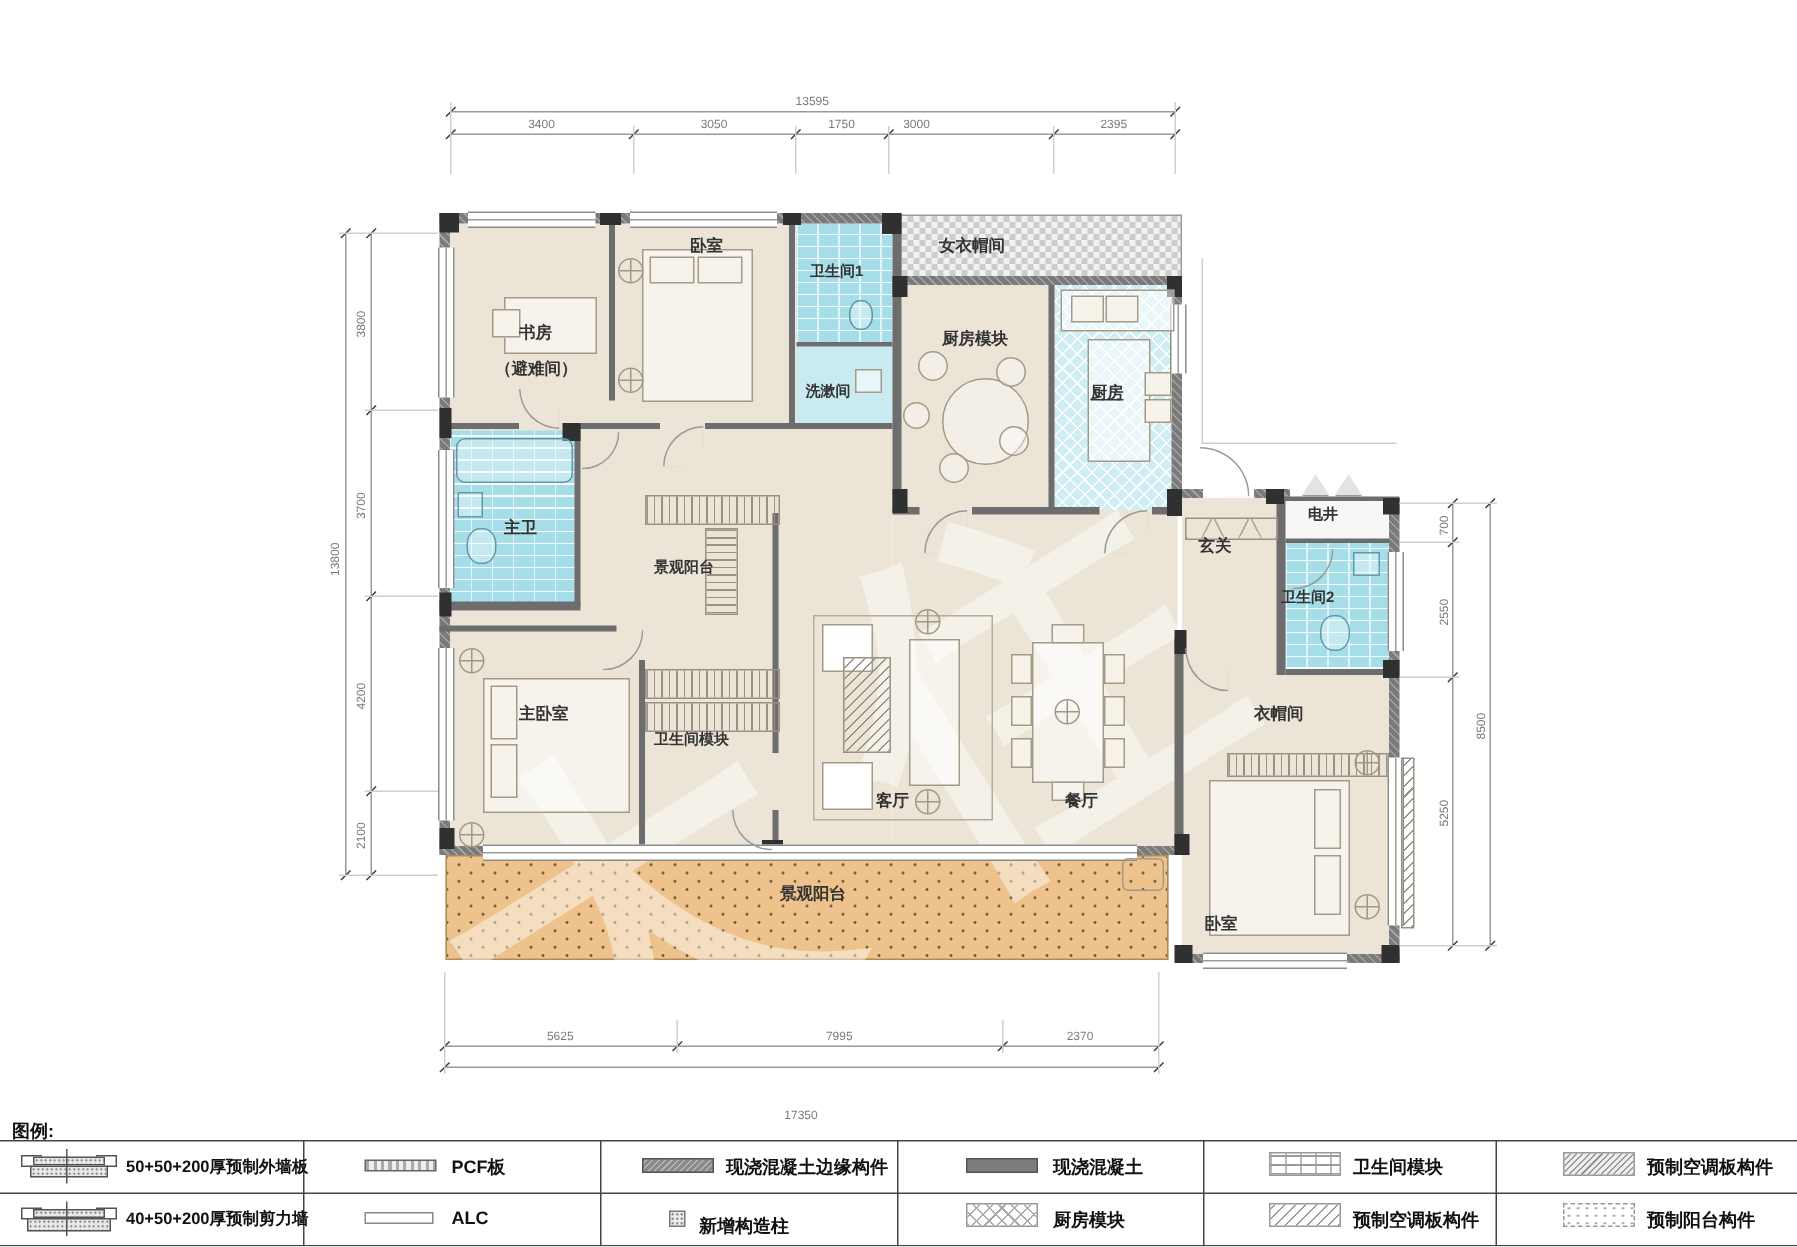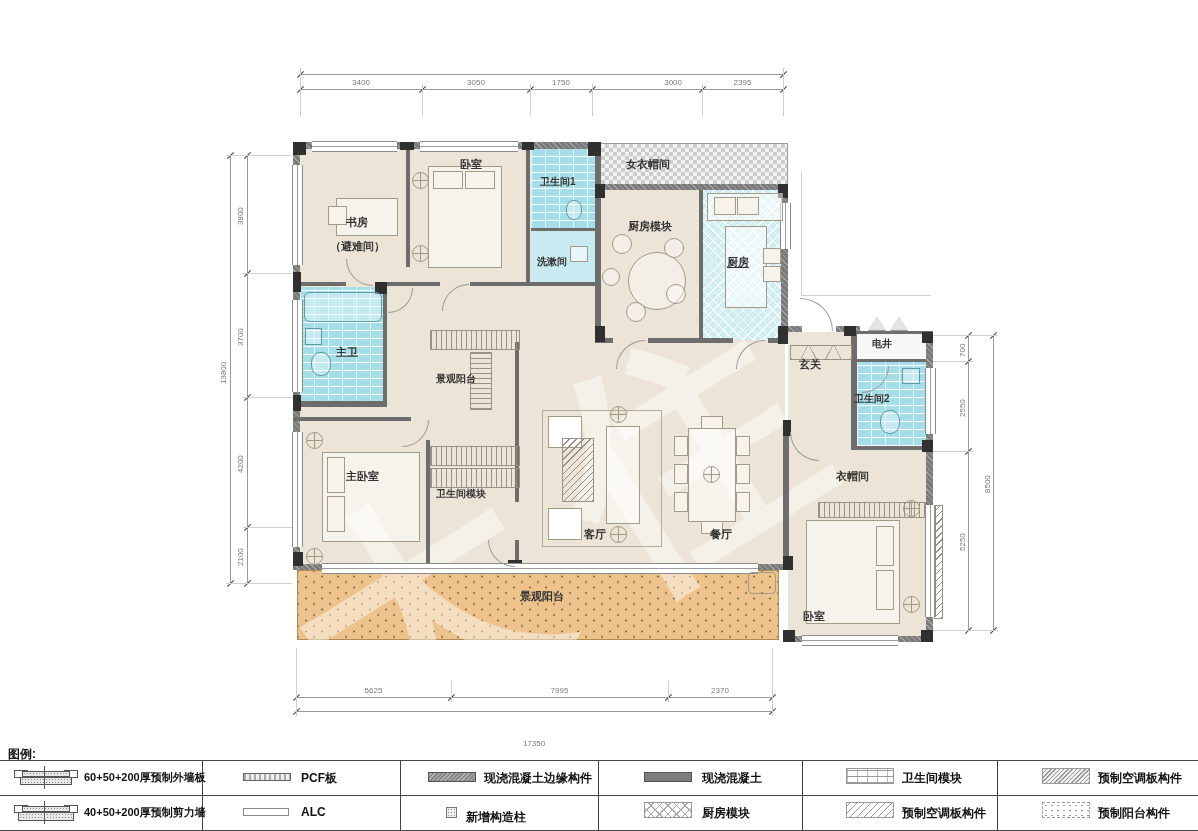--- a/index.html
+++ b/index.html
@@ -288,27 +288,28 @@
   <div class="lbl s" style="left:436px;top:488px;">卫生间模块</div>
   <div class="lbl" style="left:584px;top:528px;">客厅</div>
   <div class="lbl" style="left:710px;top:528px;">餐厅</div>
   <div class="lbl" style="left:799px;top:358px;">玄关</div>
   <div class="lbl s" style="left:872px;top:338px;">电井</div>
   <div class="lbl s" style="left:854px;top:393px;">卫生间2</div>
   <div class="lbl" style="left:836px;top:470px;">衣帽间</div>
   <div class="lbl" style="left:803px;top:610px;">卧室</div>
   <div class="lbl" style="left:520px;top:590px;">景观阳台</div>
 
+  <div class="dt" style="left:300px;width:483px;top:63px;">13595</div>
   <div class="dl" style="left:300px;top:74px;width:483px;height:1px;"></div>
   <div class="tk" style="left:296px;top:74px;"></div>
   <div class="tk" style="left:779px;top:74px;"></div>
   <div class="dt" style="left:300px;width:122px;top:78px;">3400</div>
   <div class="dt" style="left:422px;width:108px;top:78px;">3050</div>
   <div class="dt" style="left:530px;width:62px;top:78px;">1750</div>
-  <div class="dt" style="left:572px;width:110px;top:78px;text-align:right;">3000</div>
+  <div class="dt" style="left:556px;width:110px;top:78px;">3000</div>
   <div class="dt" style="left:702px;width:81px;top:78px;">2395</div>
   <div class="dl" style="left:300px;top:89px;width:483px;height:1px;"></div>
   <div class="tk" style="left:296px;top:89px;"></div>
   <div class="tk" style="left:418px;top:89px;"></div>
   <div class="tk" style="left:526px;top:89px;"></div>
   <div class="tk" style="left:588px;top:89px;"></div>
   <div class="tk" style="left:698px;top:89px;"></div>
   <div class="tk" style="left:779px;top:89px;"></div>
   <div class="abs xln" style="left:300px;top:68px;width:1px;height:48px;"></div>
   <div class="abs xln" style="left:422px;top:84px;width:1px;height:32px;"></div>
@@ -382,21 +383,21 @@
   <div class="lg-line" style="left:802px;top:760px;width:1px;height:71px;"></div>
   <div class="lg-line" style="left:997px;top:760px;width:1px;height:71px;"></div>
 
   <div class="abs" style="left:14px;top:766px;width:64px;height:23px;">
     <div class="wsym-tab" style="left:0;top:4px;width:12px;height:6px;"></div>
     <div class="wsym-tab" style="left:50px;top:4px;width:12px;height:6px;"></div>
     <div class="wsym-plate" style="left:8px;top:5px;width:46px;height:4px;"></div>
     <div class="wsym-plate" style="left:6px;top:11px;width:50px;height:6px;"></div>
     <div class="wsym-line" style="left:30px;top:0;width:1px;height:23px;"></div>
   </div>
-  <div class="lg-lab sm" style="left:84px;top:770px;">60+50+200厚预制外墙板</div>
+  <div class="lg-lab sm" style="left:84px;top:770px;">50+50+200厚预制外墙板</div>
 
   <div class="abs" style="left:14px;top:801px;width:64px;height:23px;">
     <div class="wsym-tab" style="left:0;top:4px;width:12px;height:6px;"></div>
     <div class="wsym-tab" style="left:50px;top:4px;width:12px;height:6px;"></div>
     <div class="wsym-plate" style="left:8px;top:5px;width:46px;height:4px;"></div>
     <div class="wsym-plate" style="left:4px;top:11px;width:54px;height:7px;"></div>
     <div class="wsym-line" style="left:30px;top:0;width:1px;height:23px;"></div>
   </div>
   <div class="lg-lab sm" style="left:84px;top:805px;">40+50+200厚预制剪力墙</div>
 

